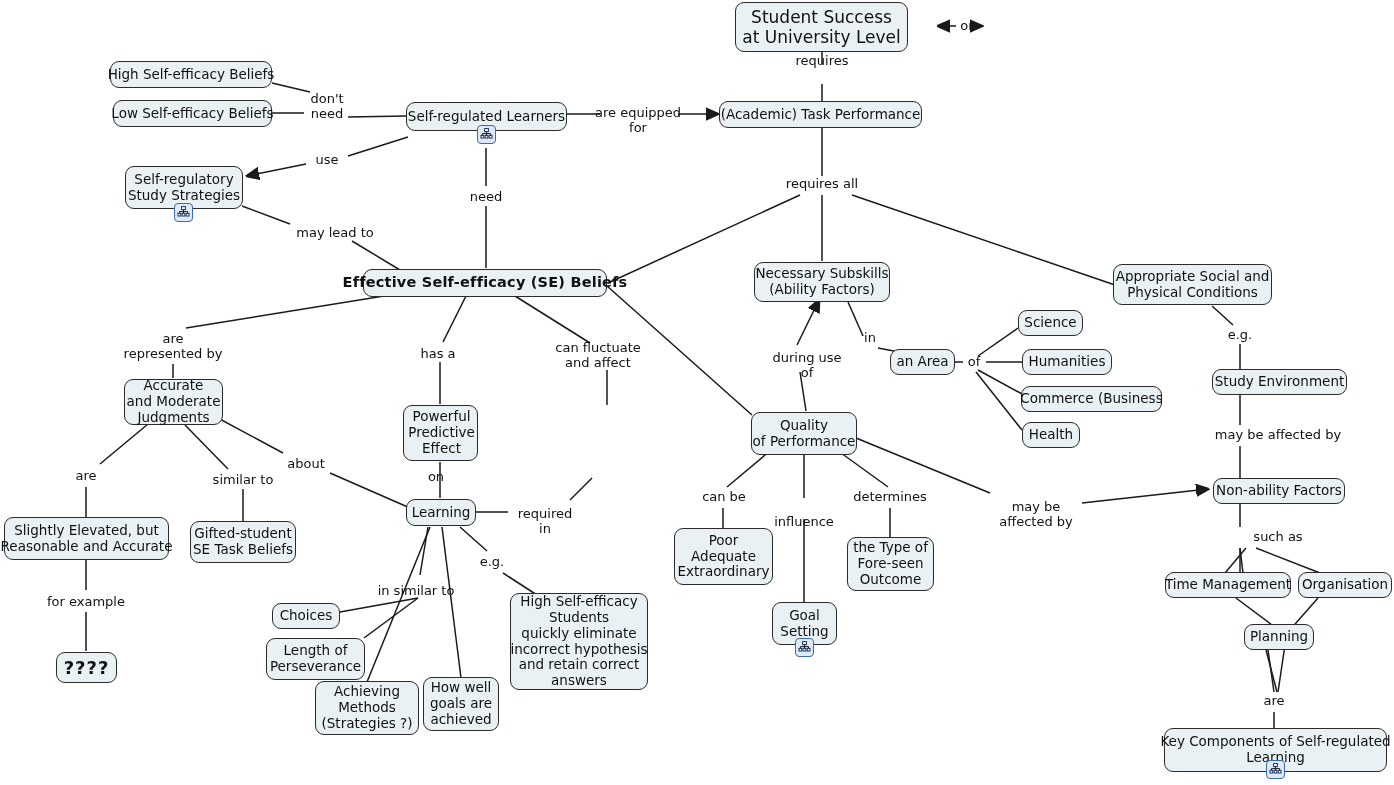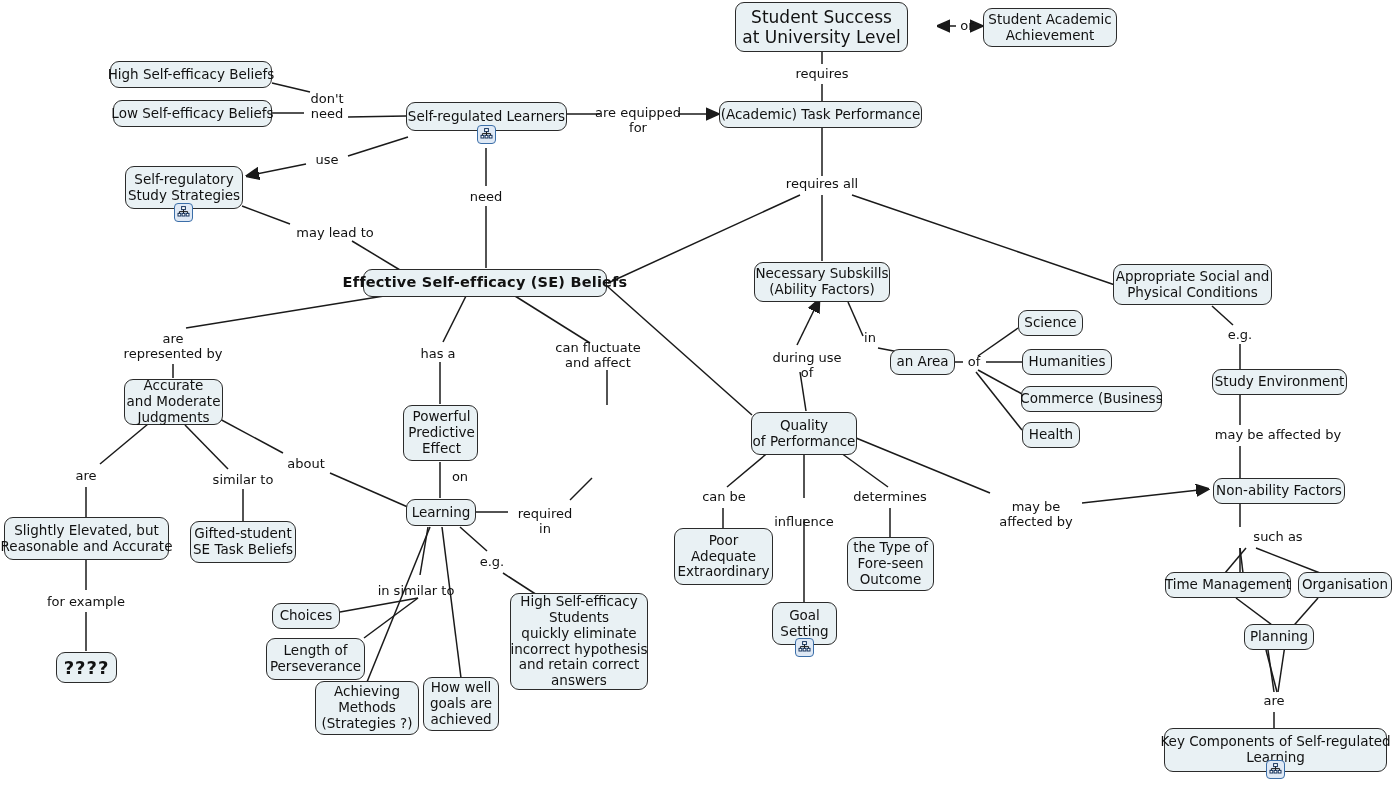--- a/index.html
+++ b/index.html
@@ -178,22 +178,20 @@
       <line x1="1268" y1="650" x2="1274" y2="692"></line>
       <line x1="1274" y1="712" x2="1274" y2="728"></line>
       <line x1="1266" y1="650" x2="1277" y2="692"></line>
       <line x1="1285" y1="645" x2="1278" y2="692"></line>
     </g>
   </svg>
 
   <div class="node big" style="left:735px;top:2px;width:173px;height:50px;">Student Success
 at University Level</div>
 
-  <div class="node" style="left:983px;top:8px;width:134px;height:39px;">Student Academic
-Achievement</div>
 
   <div class="node" style="left:110px;top:61px;width:162px;height:27px;">High Self-efficacy Beliefs</div>
 
   <div class="node" style="left:113px;top:100px;width:159px;height:27px;">Low Self-efficacy Beliefs</div>
 
   <div class="node" style="left:406px;top:102px;width:161px;height:29px;text-align:center;">Self-regulated Learners</div>
   <div class="badge" style="left:477px;top:125px;">
     <svg width="13" height="13" viewBox="0 0 13 13">
       <rect x="4.6" y="0.6" width="3.8" height="3" fill="#ffffff" stroke="#16335c" stroke-width="1"></rect>
       <path d="M6.5,3.6 L6.5,5.6 M2.4,5.6 L10.6,5.6 M2.4,5.6 L2.4,7.4 M6.5,5.6 L6.5,7.4 M10.6,5.6 L10.6,7.4" stroke="#16335c" stroke-width="1" fill="none"></path>
@@ -313,21 +311,21 @@
     <svg width="13" height="13" viewBox="0 0 13 13">
       <rect x="4.6" y="0.6" width="3.8" height="3" fill="#ffffff" stroke="#16335c" stroke-width="1"></rect>
       <path d="M6.5,3.6 L6.5,5.6 M2.4,5.6 L10.6,5.6 M2.4,5.6 L2.4,7.4 M6.5,5.6 L6.5,7.4 M10.6,5.6 L10.6,7.4" stroke="#16335c" stroke-width="1" fill="none"></path>
       <rect x="1" y="7.4" width="2.8" height="2.6" fill="#ffffff" stroke="#16335c" stroke-width="1"></rect>
       <rect x="5.1" y="7.4" width="2.8" height="2.6" fill="#ffffff" stroke="#16335c" stroke-width="1"></rect>
       <rect x="9.2" y="7.4" width="2.8" height="2.6" fill="#ffffff" stroke="#16335c" stroke-width="1"></rect>
     </svg>
   </div>
 
   <div class="elabel" style="left:967px;top:26px;">or</div>
-  <div class="elabel" style="left:822px;top:74px;">requires</div>
+  <div class="elabel" style="left:822px;top:61px;">requires</div>
   <div class="elabel" style="left:327px;top:106px;">don't
 need</div>
   <div class="elabel" style="left:638px;top:120px;">are equipped
 for</div>
   <div class="elabel" style="left:327px;top:160px;">use</div>
   <div class="elabel" style="left:486px;top:197px;">need</div>
   <div class="elabel" style="left:335px;top:233px;">may lead to</div>
   <div class="elabel" style="left:822px;top:184px;">requires all</div>
   <div class="elabel" style="left:173px;top:346px;">are
 represented by</div>
@@ -335,21 +333,21 @@
   <div class="elabel" style="left:598px;top:355px;">can fluctuate
 and affect</div>
   <div class="elabel" style="left:807px;top:365px;">during use
 of</div>
   <div class="elabel" style="left:870px;top:338px;">in</div>
   <div class="elabel" style="left:974px;top:362px;">of</div>
   <div class="elabel" style="left:1240px;top:335px;">e.g.</div>
   <div class="elabel" style="left:86px;top:476px;">are</div>
   <div class="elabel" style="left:243px;top:480px;">similar to</div>
   <div class="elabel" style="left:306px;top:464px;">about</div>
-  <div class="elabel" style="left:460px;top:477px;">on</div>
+  <div class="elabel" style="left:436px;top:477px;">on</div>
   <div class="elabel" style="left:545px;top:521px;">required
 in</div>
   <div class="elabel" style="left:724px;top:497px;">can be</div>
   <div class="elabel" style="left:804px;top:522px;">influence</div>
   <div class="elabel" style="left:890px;top:497px;">determines</div>
   <div class="elabel" style="left:1036px;top:514px;">may be
 affected by</div>
   <div class="elabel" style="left:1278px;top:435px;">may be affected by</div>
   <div class="elabel" style="left:1278px;top:537px;">such as</div>
   <div class="elabel" style="left:86px;top:602px;">for example</div>

